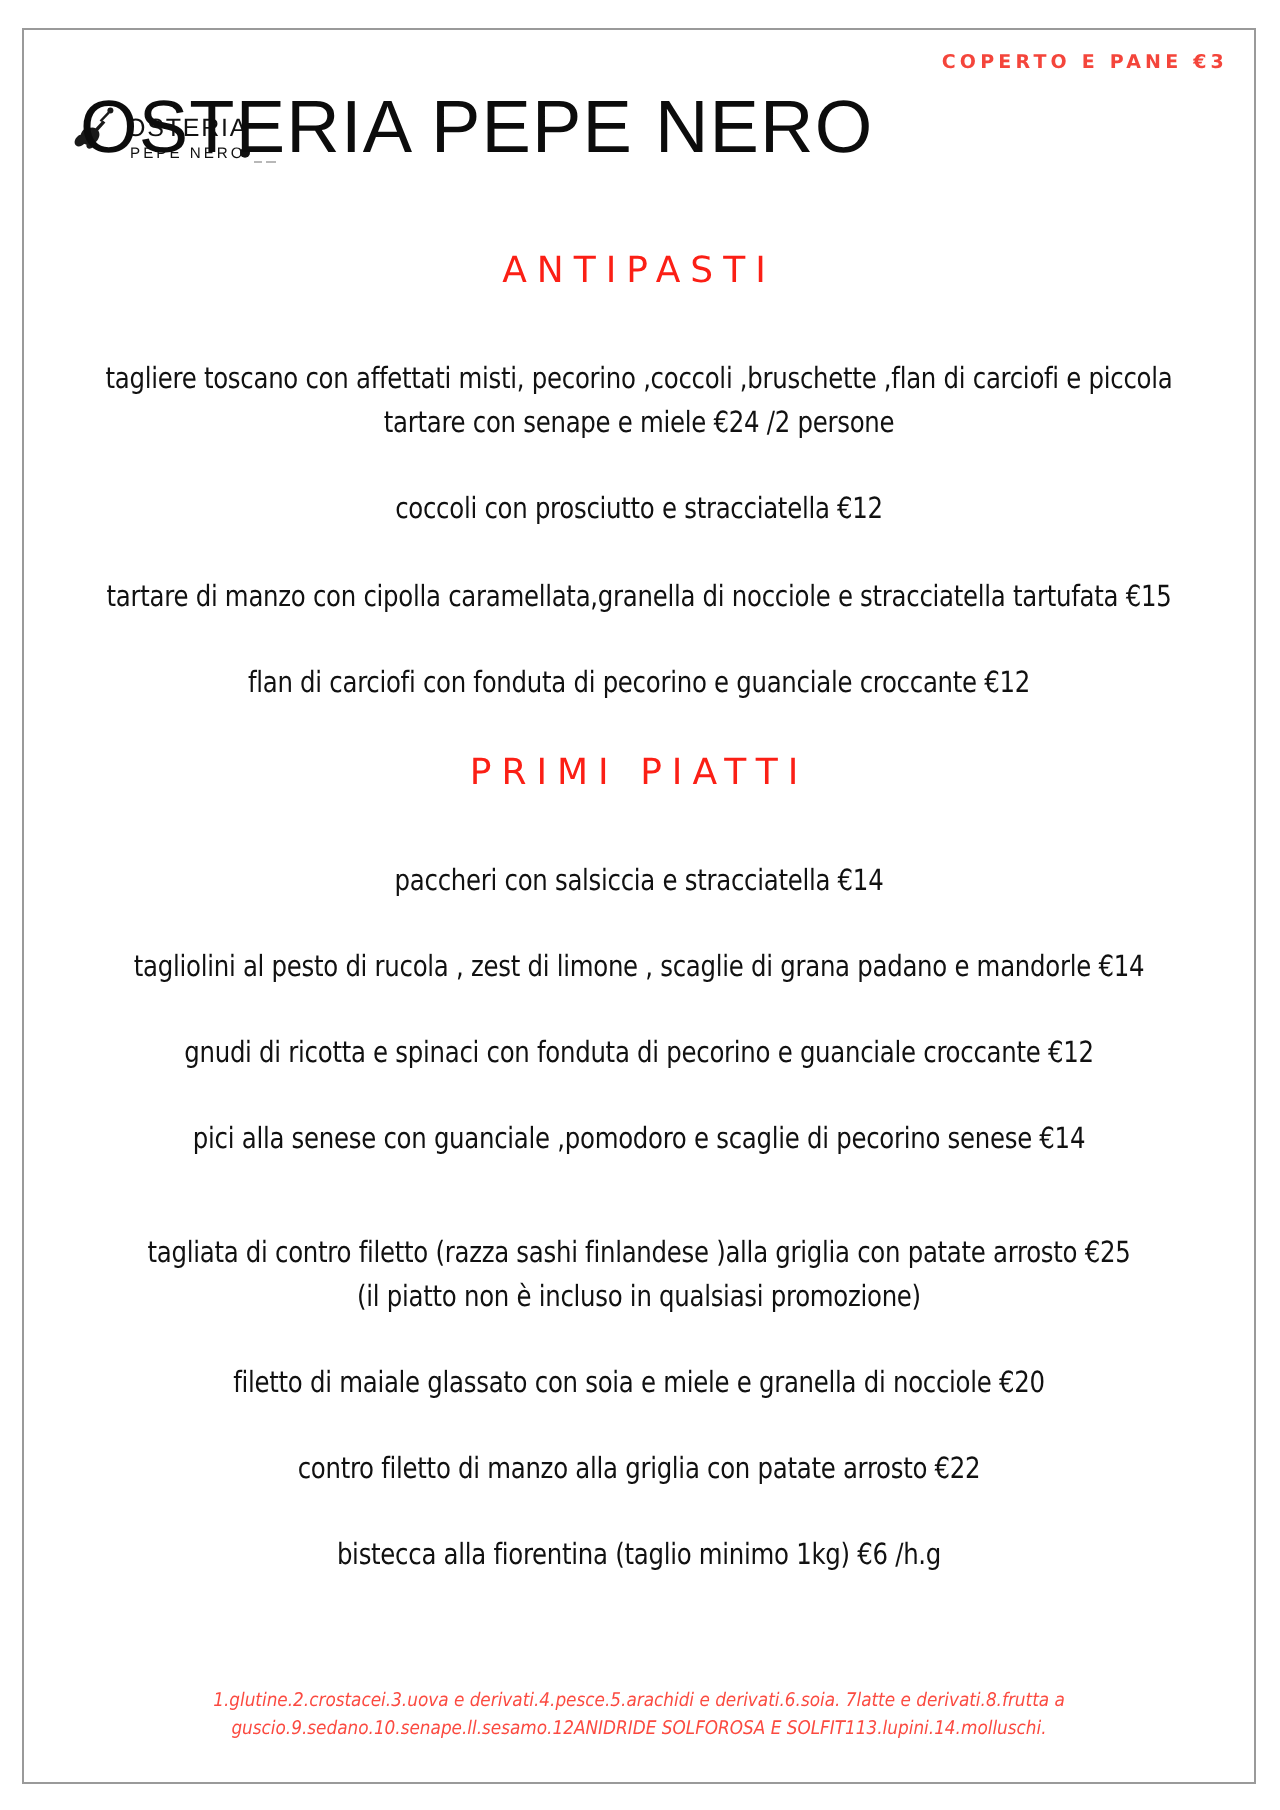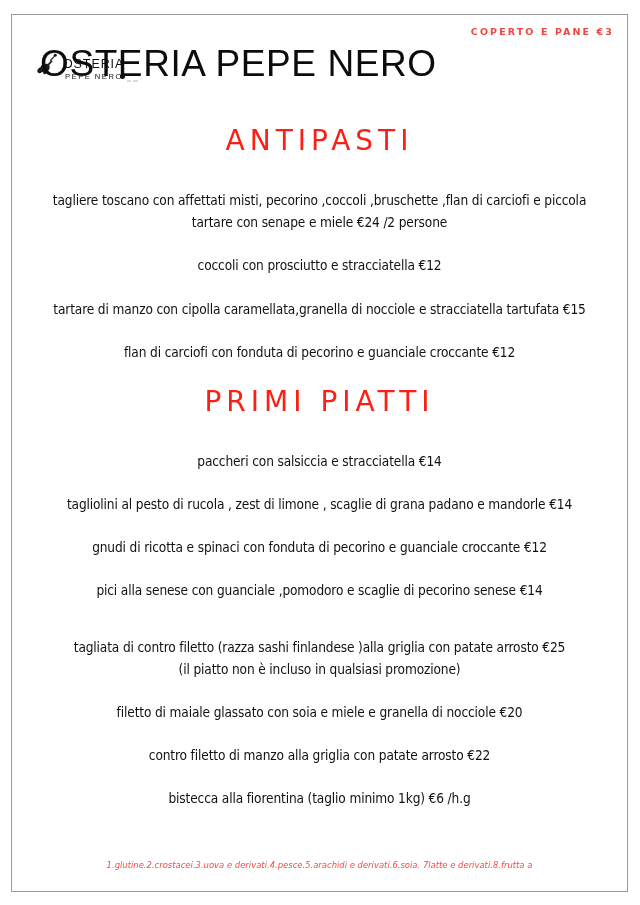--- a/index.html
+++ b/index.html
@@ -66,21 +66,21 @@
     padding-left: 28px;
     box-sizing: border-box;
     line-height: 1;
   }
 
   
   .section-heading {
     text-align: center;
     color: #fb1f15;
     font-family: "DejaVu Sans", sans-serif;
-    font-size: 28px;
+    font-size: 18px;
     font-weight: 400;
     letter-spacing: 5px;
     line-height: 1;
     white-space: nowrap;
   }
   .sec-antipasti   { margin-top: 20px; }
   .sec-primi       { margin-top: 25px; }
   .sec-secondi     { margin-top: 25px; }
 
   .items {
@@ -175,15 +175,16 @@
         <span class="note">(il piatto non è incluso in qualsiasi promozione)</span>
       </div>
       <div class="menu-item">filetto di maiale  glassato con soia e miele e granella di nocciole €20</div>
       <div class="menu-item">contro filetto di manzo alla griglia con patate arrosto €22</div>
       <div class="menu-item">bistecca alla fiorentina (taglio minimo 1kg) €6 /h.g</div>
     </div>
   </div>
 
   <div class="allergens">
     <span>1.glutine.2.crostacei.3.uova e derivati.4.pesce.5.arachidi e derivati.6.soia. 7latte e derivati.8.frutta a</span>
+    <span>guscio.9.sedano.10.senape.ll.sesamo.12ANIDRIDE SOLFOROSA E SOLFIT113.lupini.14.molluschi.</span>
   </div>
 
 </div>
 
 </body></html>

